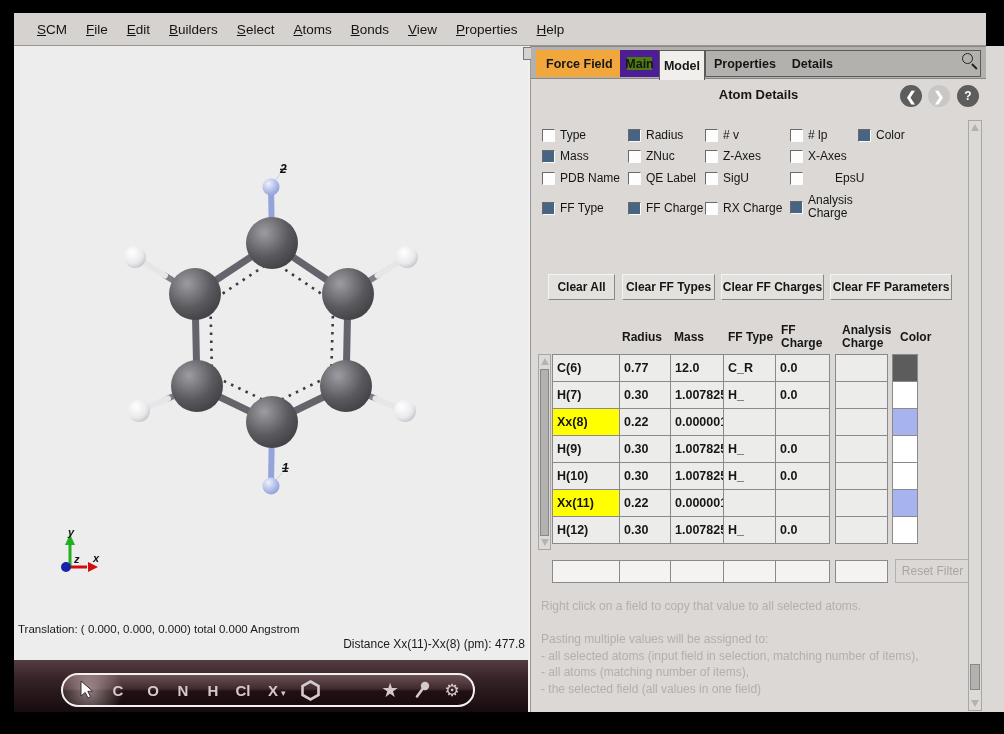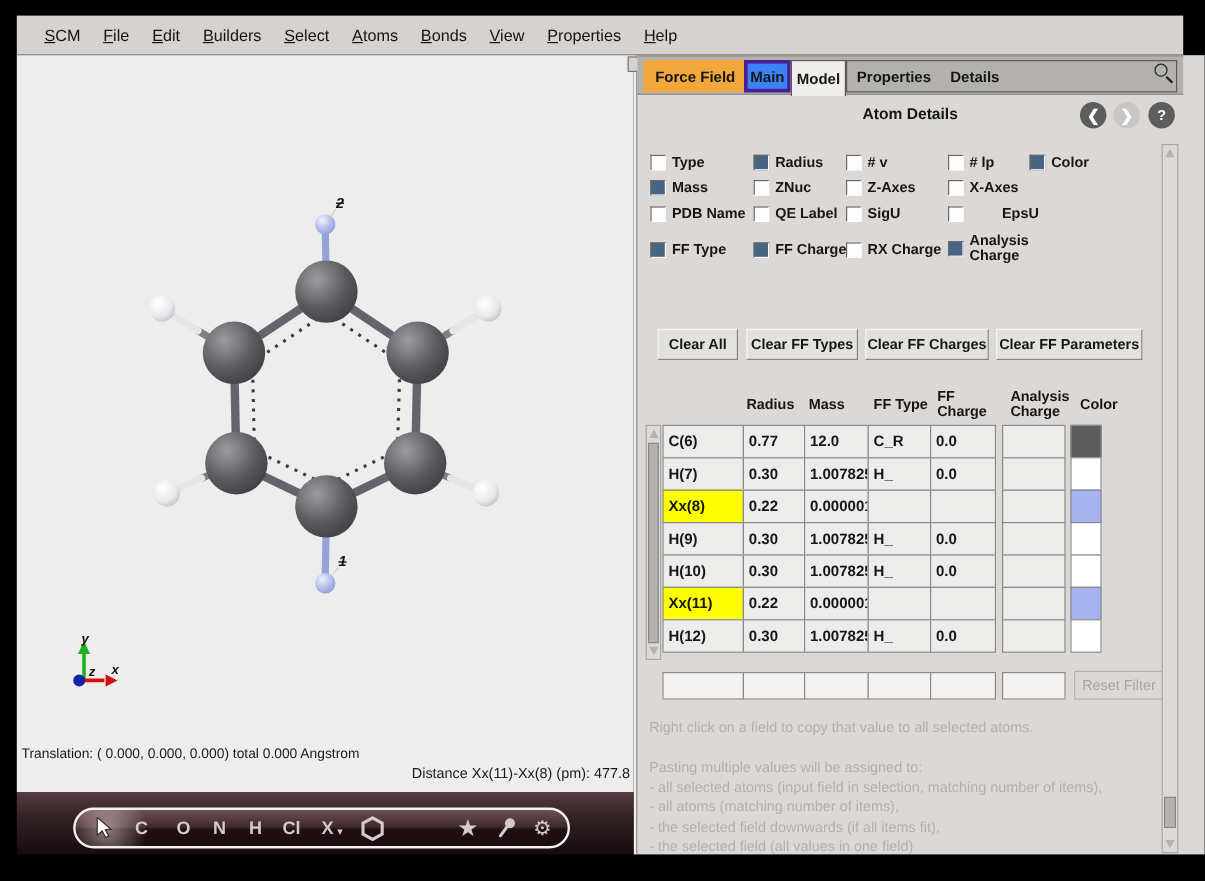--- a/index.html
+++ b/index.html
@@ -37,42 +37,42 @@
 
   
   .panel { position:absolute; left:531px; top:46px; width:524px; height:666px; background:#dbd8d5; overflow:hidden; }
 
   
   .tabbar { position:absolute; left:0; top:0; width:455px; height:33px; background:#b3b1ae;
     border-top:1px solid #8a8886; border-bottom:1px solid #8a8886; }
   .tab { position:absolute; top:3px; height:27px; display:flex; align-items:center; font-size:12.5px; font-weight:bold; color:#161616; }
   .tab-ff { left:5px; width:94px; padding-left:10px; background:var(--tab-orange);
     clip-path:polygon(0 0, calc(100% - 10px) 0, 100% 50%, calc(100% - 10px) 100%, 0 100%); }
-  .tab-main { left:89px; width:39px; justify-content:center; background:#3b82f6; border:3px solid #4c1d95; }
+  .tab-main { left:89px; width:39px; justify-content:center; background:#4d7c0f; border:7px solid #4c1d95; }
   .tab-model { left:128px; width:46px; justify-content:center; background:#f1efec; border:1px solid #5d5b59; border-bottom:none; height:30px; }
   .tab-strip { left:174px; width:276px; background:#b3b1ae; border:1px solid #5d5b59; padding-left:8px; gap:16px; }
   .search-btn { position:absolute; right:6px; top:4px; width:20px; height:20px; cursor:pointer; }
   .search-circle { position:absolute; left:2px; top:2px; width:11px; height:11px; border:1.8px solid #232323; border-radius:50%; }
   .search-tail { position:absolute; left:12px; top:12px; width:7px; height:1.8px; background:#232323; transform:rotate(45deg); transform-origin:left center; }
 
   
   .title-row { position:absolute; left:0; top:33px; width:455px; height:33px; }
   .panel-title { position:absolute; left:0; top:8px; width:455px; text-align:center; font-size:13px; font-weight:bold; color:#161616; }
   .nav-btn { position:absolute; top:6px; width:22px; height:22px; border-radius:50%; color:#fff; font-weight:bold;
     display:flex; align-items:center; justify-content:center; font-size:13px; cursor:pointer; }
   .nav-back { left:369px; background:#5d5d5d; }
   .nav-fwd { left:397px; background:#c9c7c5; }
   .nav-help { left:426px; background:#5d5d5d; font-size:12px; }
 
   
   .cb { position:absolute; display:flex; align-items:center; gap:5px; cursor:pointer; }
   .cb .box { width:13px; height:13px; background:#fdfdfd; border:1px solid #7d7b79;
     border-top-color:#6b6967; border-left-color:#6b6967; border-bottom-color:#fcfcfc; border-right-color:#fcfcfc; flex:0 0 13px; }
   .cb[data-checked="true"] .box { background:var(--check-fill); }
-  .cb .lbl { font-size:12px; font-weight:bold; color:#161616; white-space:nowrap; }
+  .cb .lbl { font-size:12px; font-weight:normal; color:#161616; white-space:nowrap; }
   .cb.wrap { width:86px; align-items:center; }
   .cb.wrap .lbl { white-space:normal; line-height:13px; }
 
   
   .abtn { position:absolute; background:#e3e1de; border:1px solid #8a8886; border-top-color:#f6f4f2; border-left-color:#f6f4f2;
     font-size:12px; font-weight:bold; color:#161616; display:flex; align-items:center; justify-content:center; cursor:pointer; }
 
   
   .thead { position:absolute; left:21px; top:274px; display:flex; }
   .hcell { font-size:12px; font-weight:bold; color:#161616; display:flex; align-items:center; padding-left:2px; height:34px; line-height:13px; }
@@ -457,21 +457,20 @@
     </div>
     <div class="reset-btn">Reset Filter</div>
 
     <div class="notes" style="top:554px;">
       <div>Right click on a field to copy that value to all selected atoms.</div>
     </div>
     <div class="notes" style="top:587px;">
       <div>Pasting multiple values will be assigned to:</div>
       <div>- all selected atoms (input field in selection, matching number of items),</div>
       <div>- all atoms (matching number of items),</div>
-      <div>- the selected field downwards (if all items fit),</div>
       <div>- the selected field (all values in one field)</div>
     </div>
 
     <div class="vsb" style="left:437px; top:74px; width:14px; height:591px;">
       <div class="sb-arrow" style="top:0;">
           <div class="tri-up"></div>
         </div>
       <div class="sb-thumb" style="top:543px; height:26px;"></div>
       <div class="sb-arrow" style="bottom:0;">
           <div class="tri-dn"></div>

